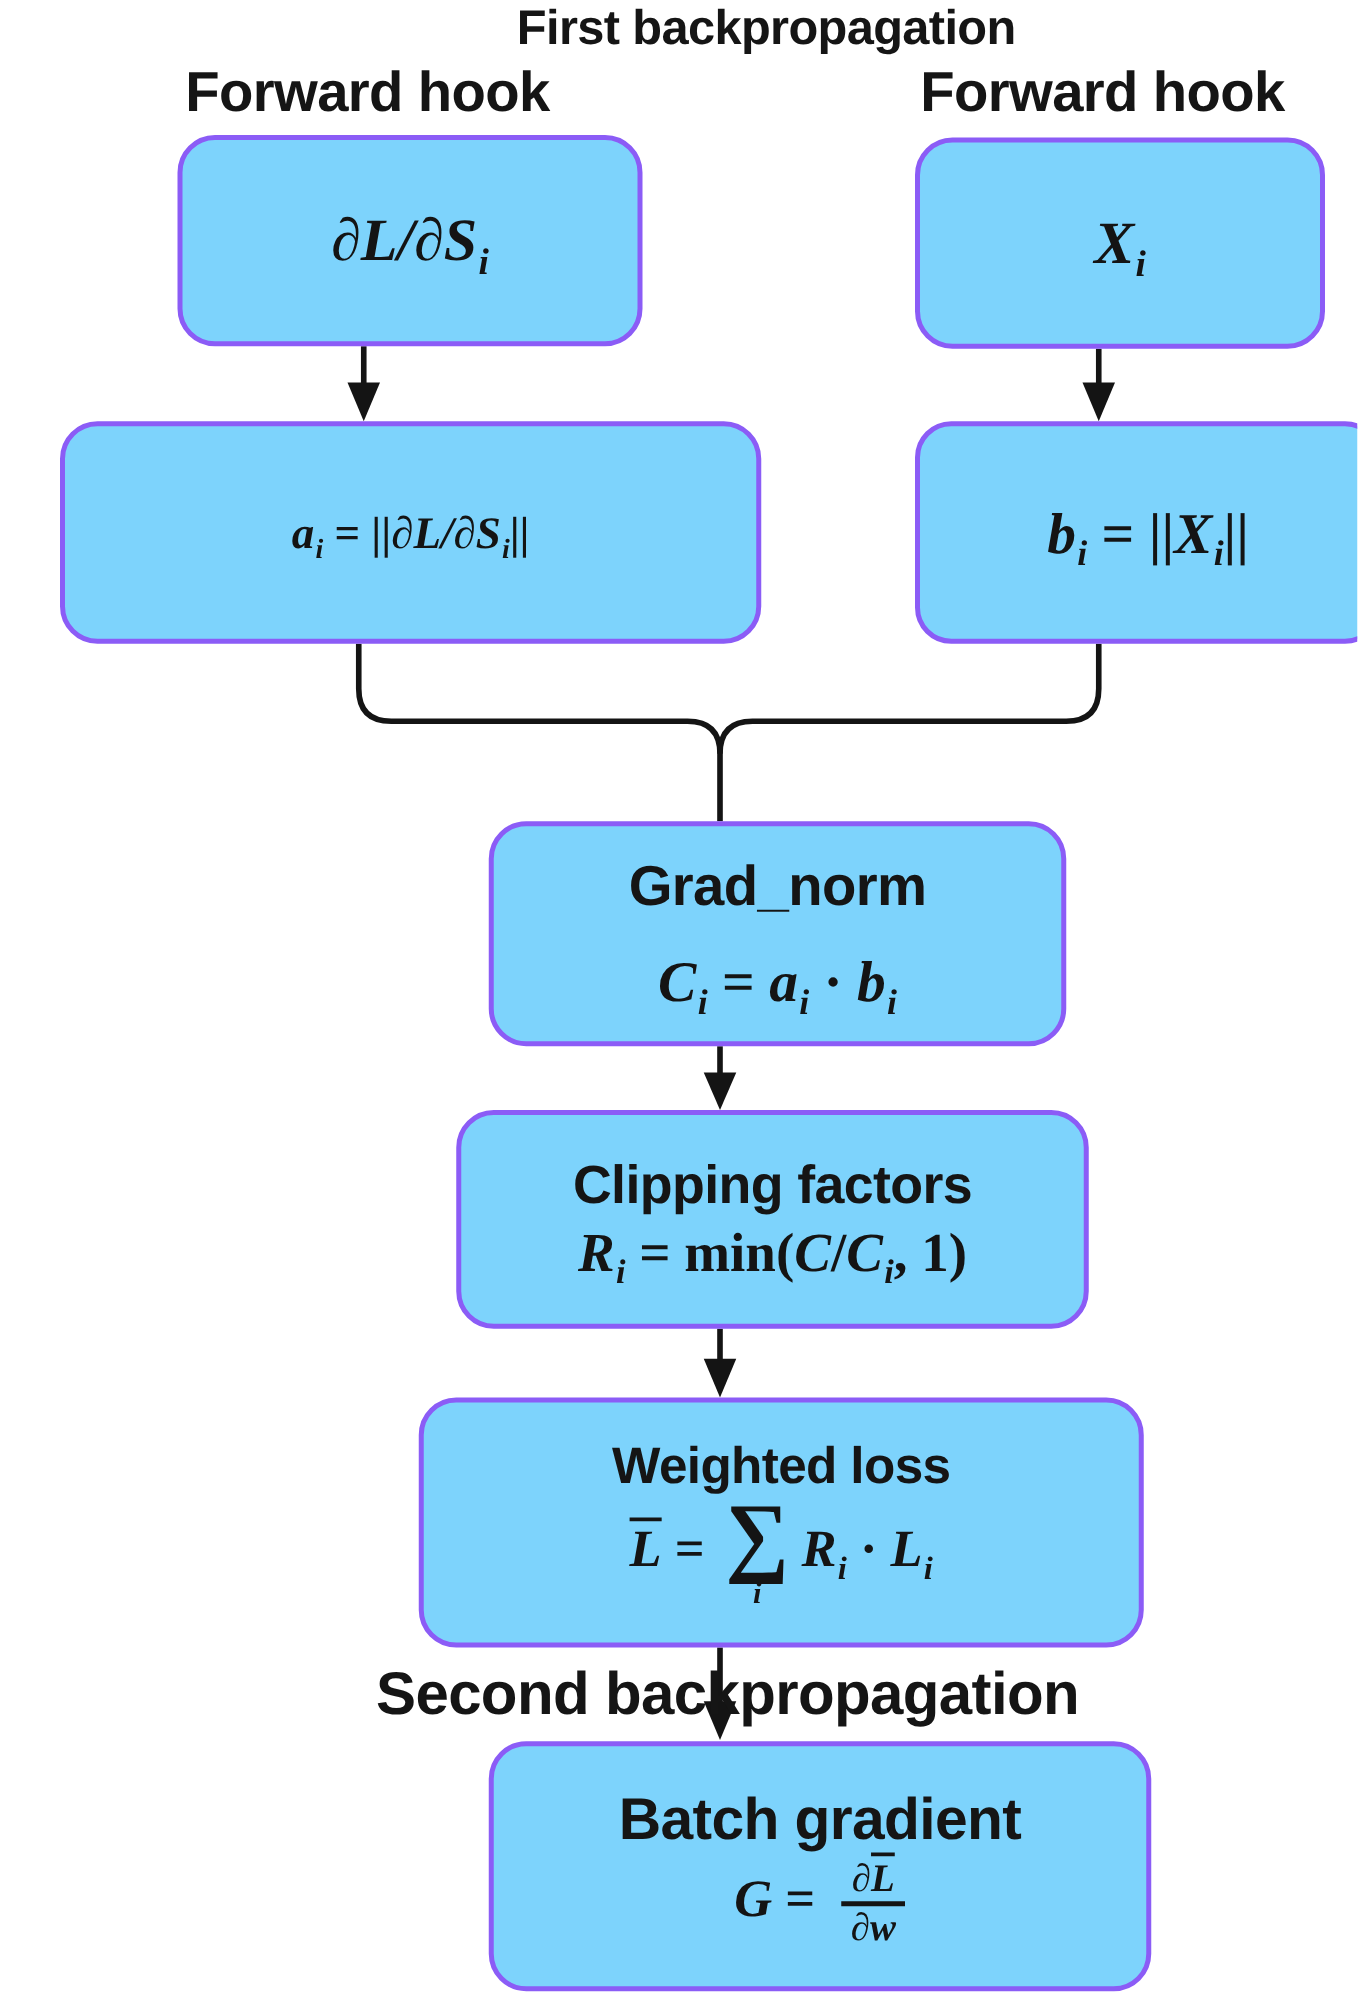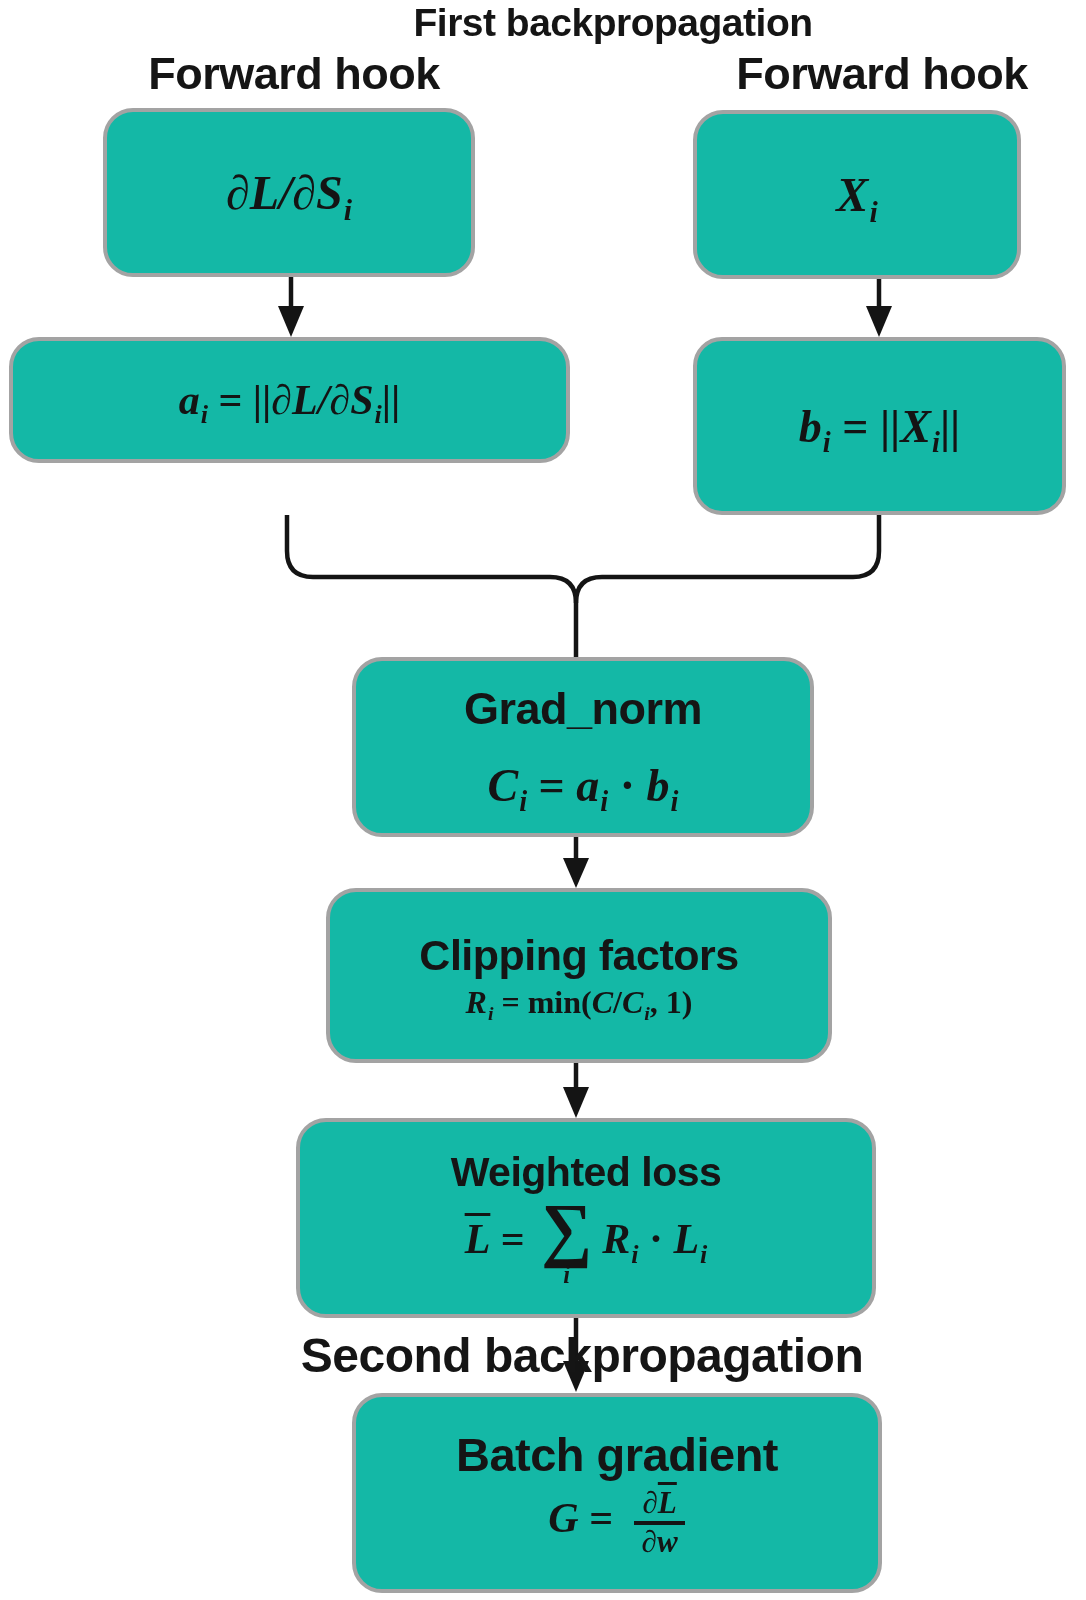--- a/index.html
+++ b/index.html
@@ -8,24 +8,25 @@
     color:#121212;font-family:"Liberation Sans",sans-serif;overflow:hidden;
   }
   .conn-layer{position:absolute;left:0;top:0;width:1086px;height:1600px;}
   .flow-label{
     position:absolute;transform:translateX(-50%);white-space:nowrap;
     font-weight:600;color:#151515;letter-spacing:-0.5px;
   }
   .lbl-top{font-size:39px;}
   .lbl-hook{font-size:45px;}
   .node{
-    position:absolute;box-sizing:border-box;background:#14b8a6;
-    border:4px solid #a3a3a3;border-radius:30px;
+    position:absolute;box-sizing:border-box;background:#7dd3fc;
+    border:4px solid #8b5cf6;border-radius:30px;
     display:flex;flex-direction:column;align-items:center;justify-content:center;
     gap:4px;
+    margin-left:39px;
   }
   .node-title{font-weight:600;color:#151515;white-space:nowrap;letter-spacing:-0.5px;}
   .math{
     font-family:"Liberation Serif","DejaVu Serif",serif;font-style:italic;font-weight:600;
     white-space:pre;color:#141414;display:inline-block;
   }
   .math .up{font-style:normal;}
   .math sub{font-size:0.62em;font-style:italic;line-height:0;margin-left:1px;}
   .math .bar{text-decoration:overline;text-decoration-thickness:3px;}
   .math .sum{display:inline-flex;flex-direction:column;align-items:center;
@@ -33,31 +34,31 @@
   .math .sigma{font-style:normal;font-size:1.7em;line-height:0.82;font-weight:600;}
   .math .sumsub{font-size:0.58em;line-height:1;margin-top:4px;}
   .math .frac{display:inline-flex;flex-direction:column;align-items:center;
     vertical-align:middle;margin-left:10px;}
   .math .frac .num,.math .frac .den{font-size:0.74em;line-height:1.12;padding:0 8px;}
   .math .frac .num{border-bottom:4px solid #141414;}
 
   
   #node-grad-input   {left:103px;top:108px;width:372px;height:169px;font-size:48px;}
   #node-activation   {left:693px;top:110px;width:328px;height:169px;font-size:48px;}
-  #node-grad-norm-a  {left:9px;  top:337px;width:561px;height:126px;font-size:42px;}
+  #node-grad-norm-a  {left:9px;  top:337px;width:561px;height:178px;font-size:36px;}
   #node-act-norm-b   {left:693px;top:337px;width:373px;height:178px;font-size:46px;border-radius:29px;}
   #node-grad-norm-c  {left:352px;top:657px;width:462px;height:180px;gap:24px;}
   #node-clipping     {left:326px;top:888px;width:506px;height:175px;}
   #node-weighted-loss{left:296px;top:1118px;width:580px;height:200px;align-items:center;}
   #node-batch-grad   {left:352px;top:1393px;width:530px;height:200px;}
 
   #node-grad-norm-c    .node-title{font-size:45px;}
   #node-grad-norm-c    .math{font-size:46px;}
   #node-clipping       .node-title{font-size:43px;}
-  #node-clipping       .math{font-size:32px;}
+  #node-clipping       .math{font-size:44px;}
   #node-weighted-loss  .node-title{font-size:41px;}
   #node-weighted-loss  .math{font-size:42px;}
   #node-batch-grad     .node-title{font-size:47px;}
   #node-batch-grad     .math{font-size:42px;}
 
   #lbl-first-backprop {left:613px;top:1px;}
   #lbl-backward-hook  {left:294px;top:48px;}
   #lbl-forward-hook   {left:882px;top:48px;}
   #lbl-second-backprop{left:582px;top:1328px;font-size:48px;}
 </style>

